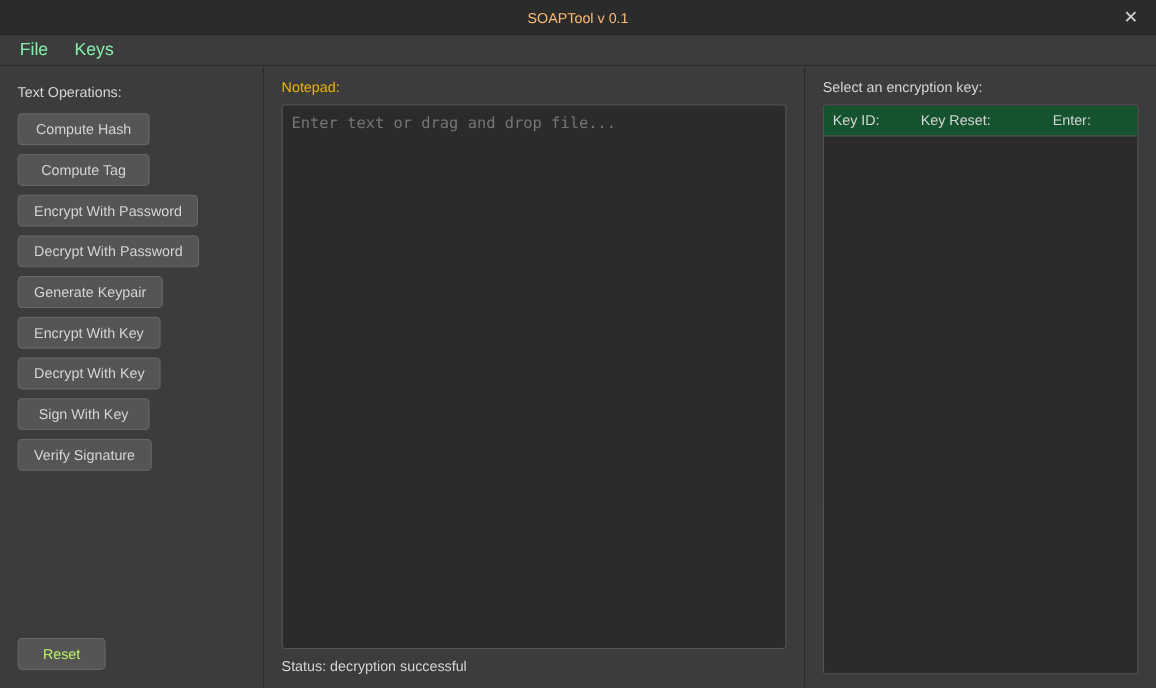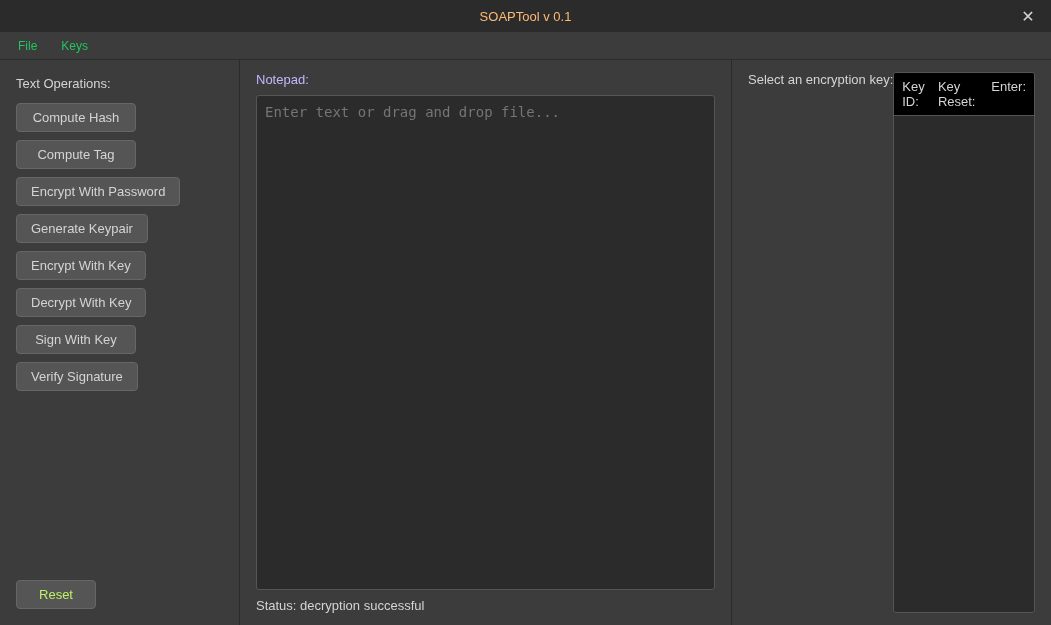--- a/index.html
+++ b/index.html
@@ -59,24 +59,24 @@
       background-color: #3c3c3c;
       display: flex;
       align-items: center;
       padding: 0 8px;
       gap: 4px;
       border-bottom: 1px solid #2b2b2b;
     }
 
     .menu-item {
       padding: 4px 10px;
-      color: #22c55e;
+      color: #86efac;
       cursor: pointer;
       border-radius: 3px;
-      font-size: 12px;
+      font-size: 16px;
     }
 
     
     .main-content {
       display: flex;
       height: calc(625px - 60px);
       width: 100%;
     }
 
     
@@ -126,21 +126,21 @@
     
     .center-panel {
       flex: 1;
       display: flex;
       flex-direction: column;
       padding: 12px 16px;
       background-color: #3c3c3c;
     }
 
     .notepad-label {
-      color: #c4b5fd;
+      color: #eab308;
       font-size: 13px;
       margin-bottom: 8px;
     }
 
     .notepad-area {
       flex: 1;
       background-color: #2b2b2b;
       border: 1px solid #555555;
       border-radius: 3px;
       padding: 8px;
@@ -158,40 +158,40 @@
     }
 
     
     .right-panel {
       width: 320px;
       min-width: 320px;
       background-color: #3c3c3c;
       padding: 12px 16px;
       border-left: 1px solid #2b2b2b;
       display: flex;
-      flex-direction: row;
+      flex-direction: column;
     }
 
     .key-label {
       color: #d4d4d4;
       font-size: 13px;
       margin-bottom: 8px;
     }
 
     .key-table {
       background-color: #2b2b2b;
       border: 1px solid #555555;
       border-radius: 3px;
       flex: 1;
       overflow: auto;
     }
 
     .key-table-header {
       display: flex;
-      background-color: #000000;
+      background-color: #14532d;
       border-bottom: 1px solid #555555;
       padding: 6px 8px;
     }
 
     .key-col {
       color: #d4d4d4;
       font-size: 13px;
     }
 
     .key-col-id {
@@ -223,20 +223,21 @@
   <div class="menu-item">Keys</div>
 </div>
 
 <div class="main-content">
 
   <div class="left-panel">
     <div class="section-label">Text Operations:</div>
     <button class="btn">Compute Hash</button>
     <button class="btn">Compute Tag</button>
     <button class="btn">Encrypt With Password</button>
+    <button class="btn">Decrypt With Password</button>
     <button class="btn">Generate Keypair</button>
     <button class="btn">Encrypt With Key</button>
     <button class="btn">Decrypt With Key</button>
     <button class="btn">Sign With Key</button>
     <button class="btn">Verify Signature</button>
     <div style="flex:1;"></div>
     <button class="reset-btn">Reset</button>
   </div>
 
   <div class="center-panel">

